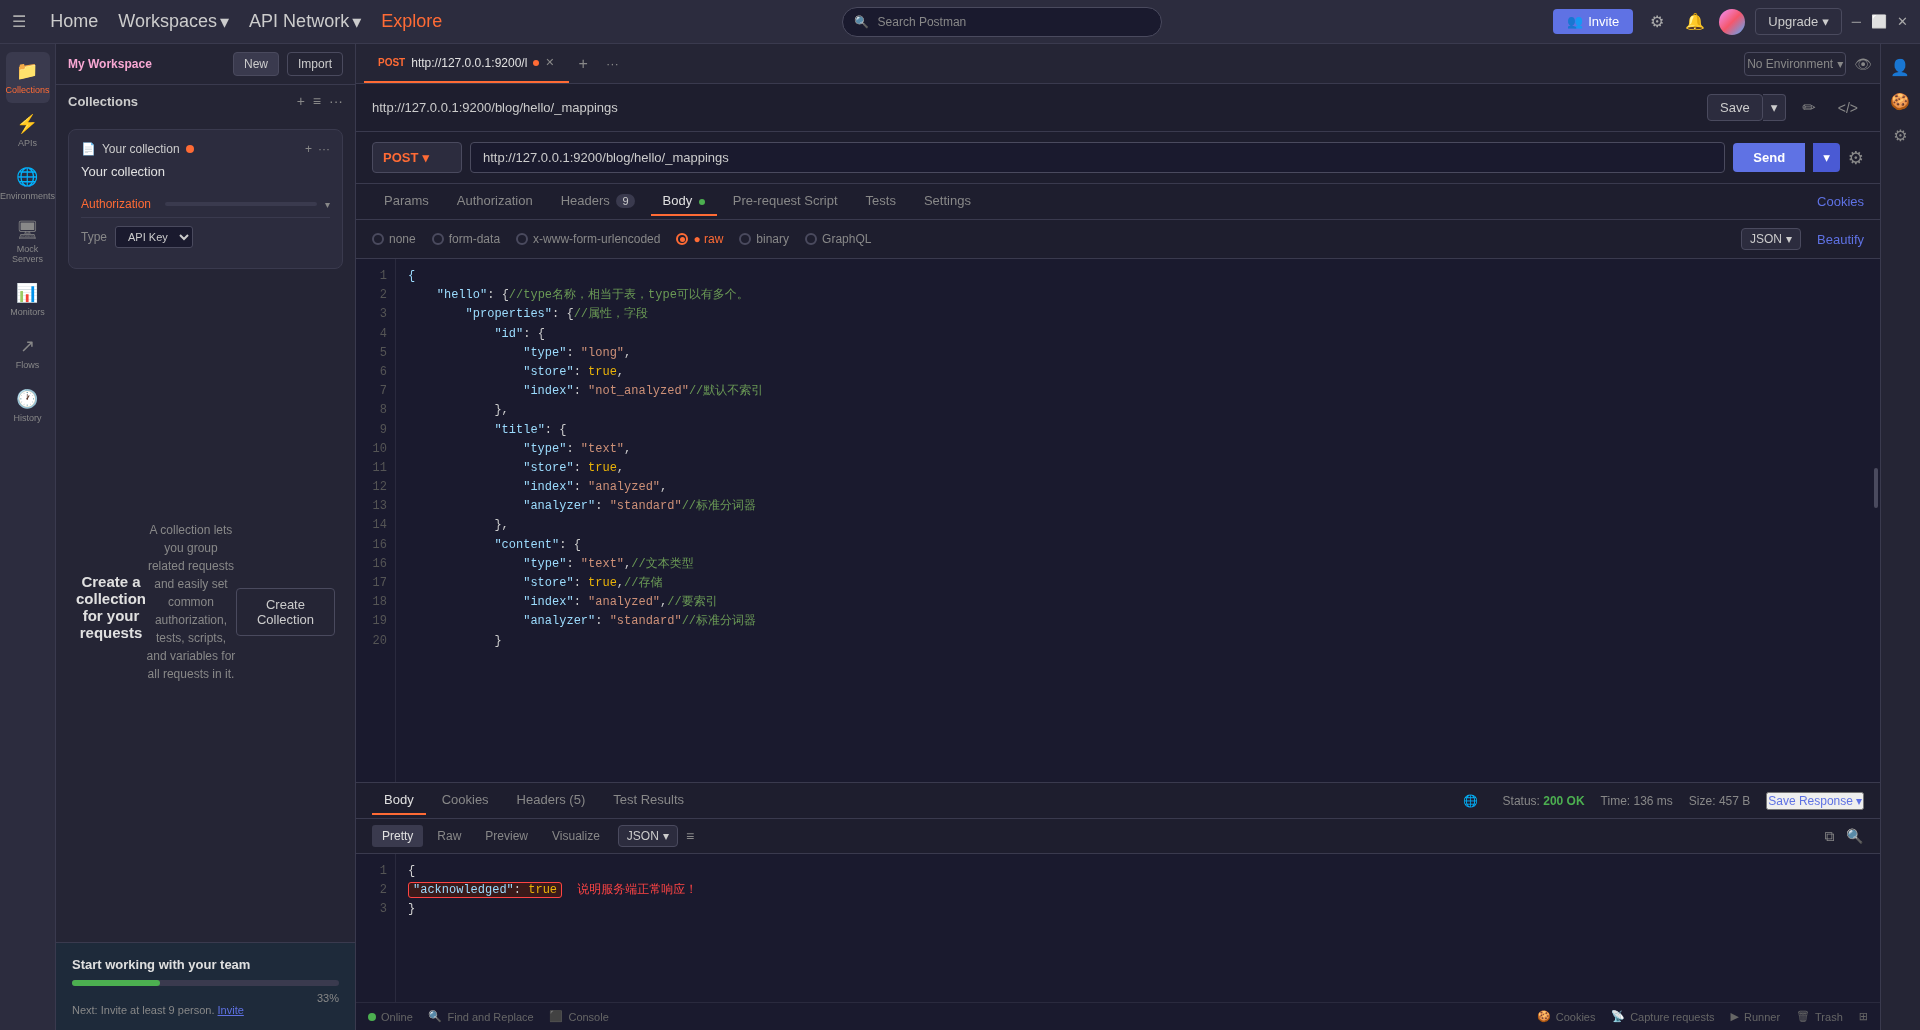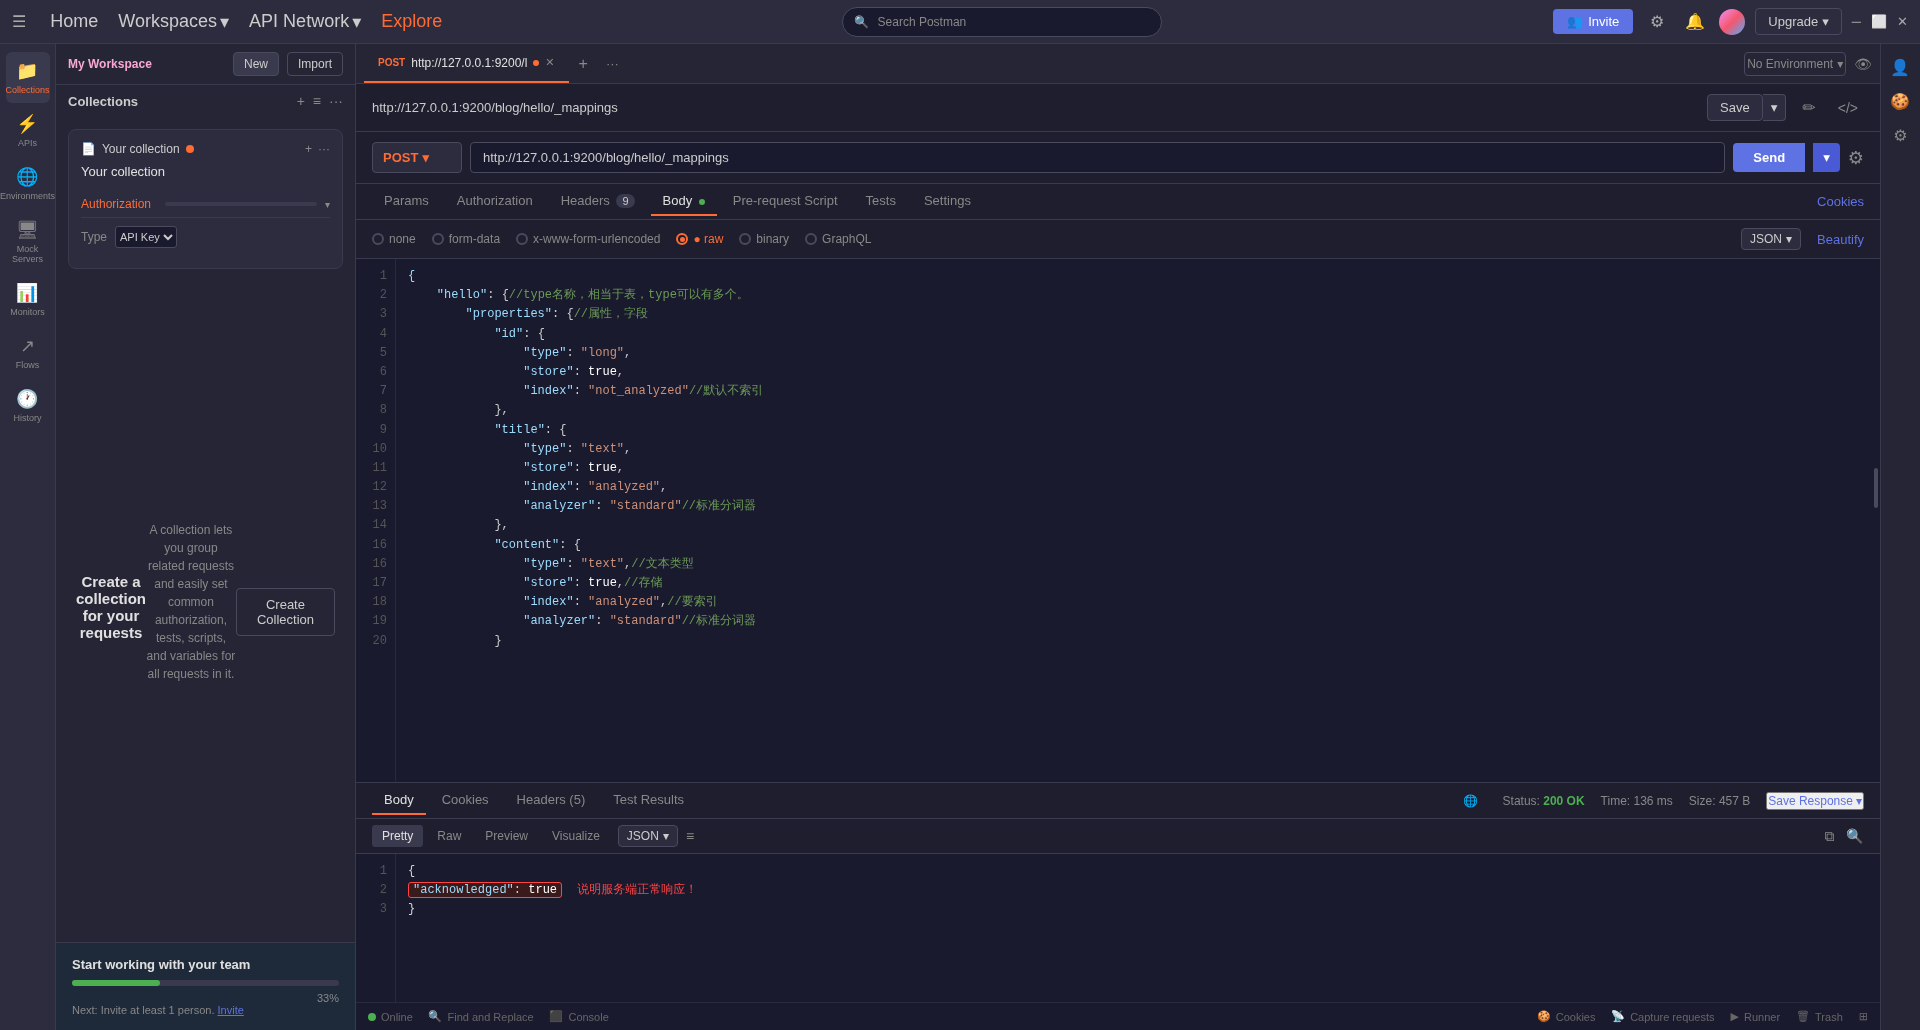--- a/index.html
+++ b/index.html
@@ -40,21 +40,21 @@
     .sidebar-collections-header { display: flex; align-items: center; padding: 8px 12px; gap: 8px; }
     .sidebar-collections-header .icon-btn { color: #888; cursor: pointer; font-size: 14px; }
     .collection-preview { margin: 12px; background: #2c2c3e; border-radius: 8px; padding: 12px; border: 1px solid #3a3a4e; }
     .collection-preview-header { display: flex; align-items: center; gap: 6px; margin-bottom: 8px; font-size: 12px; color: #ccc; }
     .collection-dot { width: 8px; height: 8px; border-radius: 50%; background: #ff6b35; }
     .collection-preview-title { font-size: 13px; color: #e0e0e0; margin-bottom: 12px; font-weight: 500; }
     .auth-row { display: flex; align-items: center; gap: 8px; padding: 6px 0; border-bottom: 1px solid #3a3a4e; }
     .auth-label { font-size: 12px; color: #ff6b35; flex: 1; }
     .auth-bar { flex: 2; height: 4px; background: #3a3a4e; border-radius: 2px; }
     .type-row { display: flex; align-items: center; gap: 8px; padding: 8px 0; font-size: 12px; color: #888; }
-    .type-select { background: #1a1a2e; border: 1px solid #4a4a5e; color: #ccc; padding: 3px 0; border-radius: 3px; font-size: 11px; }
+    .type-select { background: #1a1a2e; border: 1px solid #4a4a5e; color: #ccc; padding: 3px 8px; border-radius: 3px; font-size: 11px; }
 
     .create-collection-section { flex: 1; display: flex; flex-direction: row; align-items: center; justify-content: flex-start; padding: 20px; }
     .create-collection-title { font-size: 15px; font-weight: 600; color: #e0e0e0; margin-bottom: 10px; text-align: center; }
     .create-collection-desc { font-size: 12px; color: #888; text-align: center; line-height: 1.5; margin-bottom: 20px; }
     .create-collection-btn { background: transparent; border: 1px solid #4a4a5e; color: #ccc; border-radius: 4px; padding: 8px 20px; cursor: pointer; font-size: 13px; }
 
     .team-banner { background: #1e2a3a; padding: 14px 16px; border-top: 1px solid #3a3a4e; }
     .team-banner-title { font-size: 13px; color: #e0e0e0; font-weight: 600; margin-bottom: 8px; }
     .progress-bar { height: 6px; background: #3a3a4e; border-radius: 3px; margin-bottom: 6px; }
     .progress-fill { height: 100%; background: #4caf50; border-radius: 3px; width: 33%; }
@@ -113,21 +113,21 @@
     .json-select { background: #2c2c3e; border: 1px solid #4a4a5e; color: #ccc; border-radius: 4px; padding: 3px 8px; font-size: 12px; cursor: pointer; display: flex; align-items: center; gap: 4px; margin-left: auto; }
     .beautify-btn { color: #5f72e4; cursor: pointer; font-size: 13px; background: none; border: none; }
 
     
     .code-editor { flex: 1; background: #1a1a2e; padding: 0; overflow-y: auto; font-family: 'Courier New', monospace; font-size: 12px; display: flex; }
     .line-numbers { width: 40px; background: #1a1a2e; color: #555; text-align: right; padding: 8px 8px 8px 0; line-height: 1.6; flex-shrink: 0; border-right: 1px solid #2a2a3e; }
     .code-content { flex: 1; padding: 8px 12px; line-height: 1.6; white-space: pre; color: #ccc; }
     .code-key { color: #9cdcfe; }
     .code-string { color: #ce9178; }
     .code-comment { color: #6a9955; }
-    .code-bool { color: #ffffff; }
+    .code-bool { color: #eab308; }
 
     
     .response-area { height: 220px; background: #1e1e2e; border-top: 1px solid #3a3a4e; display: flex; flex-direction: column; flex-shrink: 0; }
     .response-tabs { display: flex; align-items: center; padding: 0 16px; gap: 4px; height: 36px; border-bottom: 1px solid #3a3a4e; }
     .response-tab { padding: 6px 12px; cursor: pointer; color: #888; font-size: 13px; border-bottom: 2px solid transparent; }
     .response-tab.active { color: #e0e0e0; border-bottom-color: #ff6b35; }
     .response-status { margin-left: auto; display: flex; align-items: center; gap: 16px; font-size: 12px; color: #888; }
     .status-ok { color: #4caf50; font-weight: 600; }
     .save-response-btn { color: #5f72e4; cursor: pointer; font-size: 12px; display: flex; align-items: center; gap: 3px; }
     .globe-icon { color: #888; cursor: pointer; margin-right: 8px; }
@@ -275,21 +275,21 @@
       <button class="create-collection-btn">Create Collection</button>
     </div>
 
     <div class="team-banner">
       <div class="team-banner-title">Start working with your team</div>
       <div class="progress-bar">
         <div class="progress-fill"></div>
       </div>
       <div class="progress-text">33%</div>
       <div class="next-text">
-        <span>Next: Invite at least 1 person.</span>
+        <span>Next: Invite at least 9 person.</span>
         <span class="invite-link">Invite</span>
       </div>
     </div>
   </div>
 
   <div class="main-content">
 
     <div class="tab-bar">
       <div class="tab-item active">
         <span class="tab-method">POST</span>

